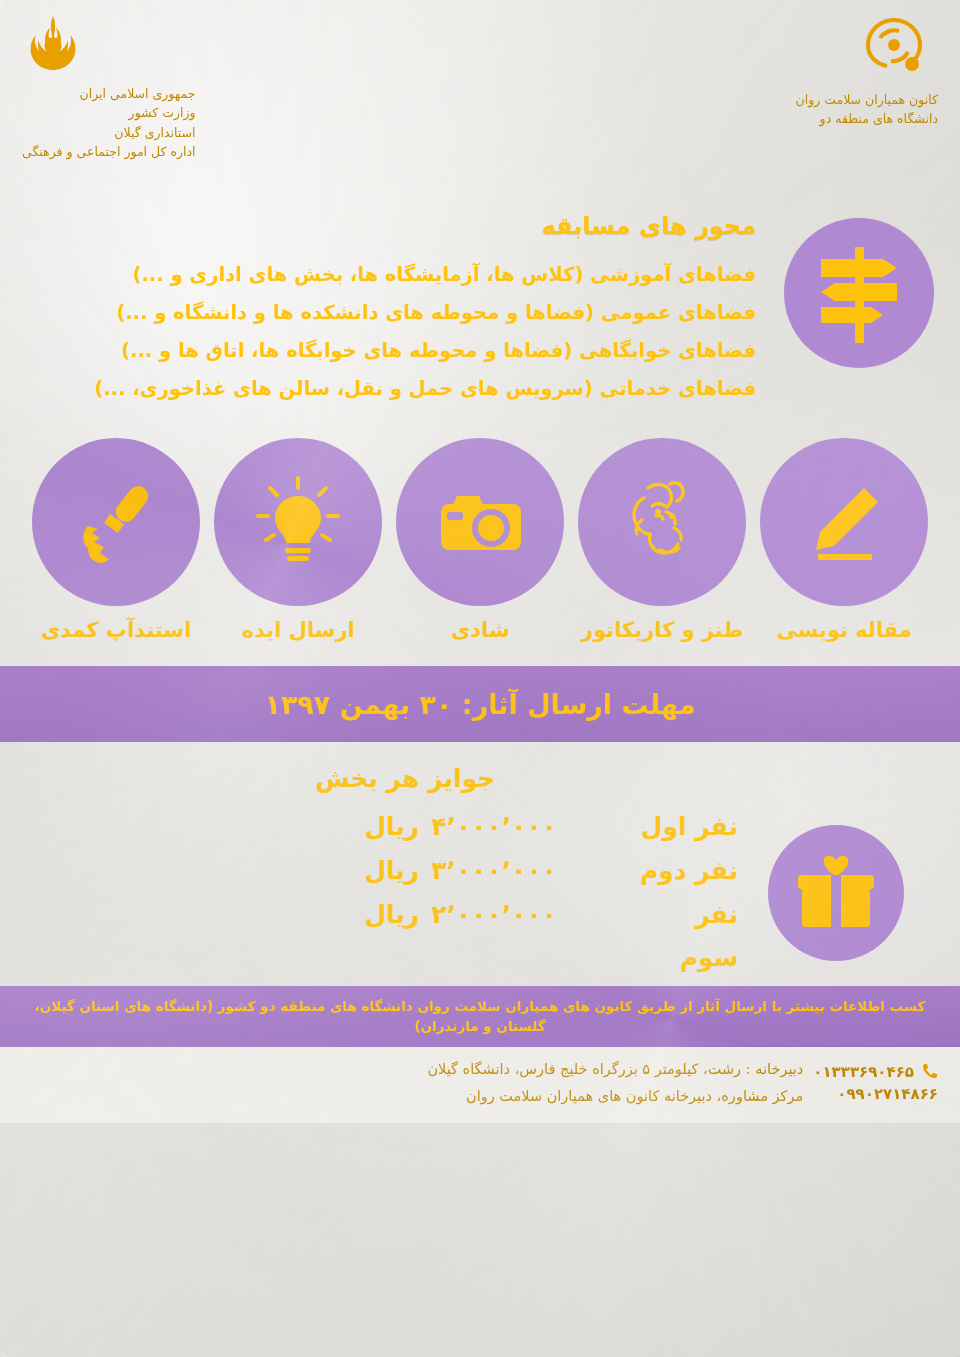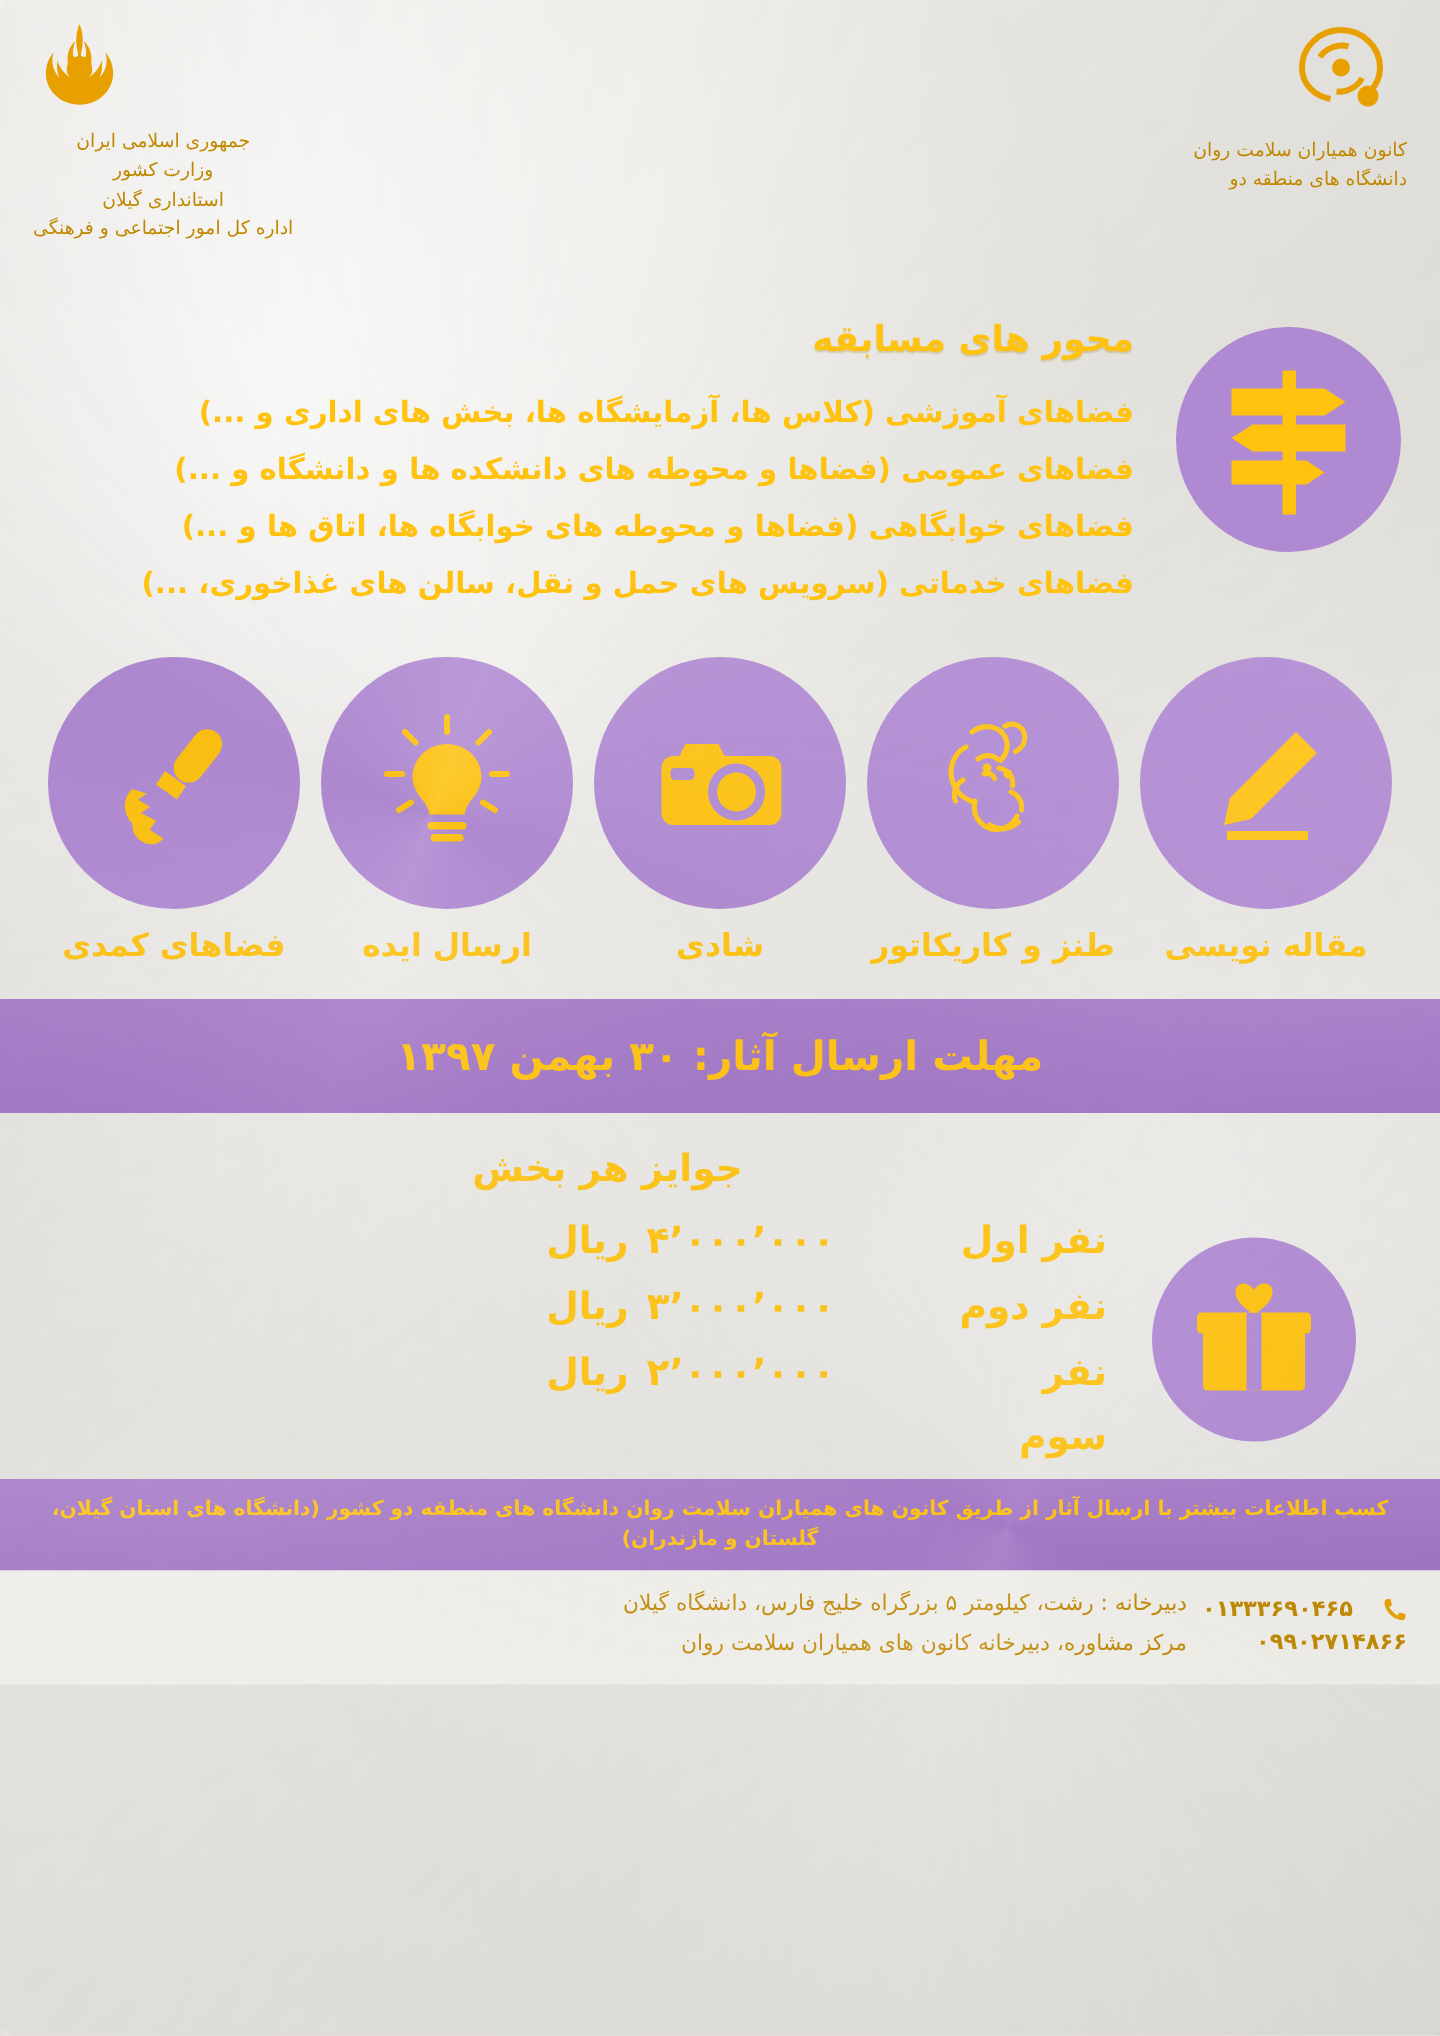--- a/index.html
+++ b/index.html
@@ -71,21 +71,21 @@
     margin-bottom: 6px;
   }
   .logo-lines {
     font-size: 12.5px;
     line-height: 1.55;
     color: #c08800;
     text-align: center;
     font-family: "DejaVu Sans", "Liberation Sans", sans-serif;
     letter-spacing: 0;
   }
-  .logo-block.right .logo-lines { }
+  .logo-block.right .logo-lines { text-align: right; }
   .logo-block.left .logo-lines  { text-align: right; }
 
   
   .title-band {
     position: relative;
     background: linear-gradient(180deg,#a87bc9 0%, #a379c7 55%, #9d72c3 100%);
     padding: 16px 30px 26px 30px;
     box-sizing: border-box;
     min-height: 272px;
   }
@@ -285,22 +285,22 @@
     padding-right: 10px;
   }
   .phones {
     display: flex;
     flex-direction: column;
     gap: 4px;
   }
   .phone-row {
     display: flex;
     flex-direction: row;
-    align-items: flex-end;
-    gap: 20px;
+    align-items: flex-start;
+    gap: 8px;
     color: #c08800;
     font-size: 15px;
     font-weight: bold;
   }
   .phone-ic { color: #e8a000; display: inline-flex; }
   svg { display: block; }
 </style>
 </head>
 <body>
 
@@ -380,21 +380,21 @@
           <svg width="104" height="104" viewBox="0 0 104 104">
             <g fill="#ffc20e">
               <rect x="58" y="14" width="20" height="40" rx="10" transform="rotate(38 68 34)"></rect>
               <path d="M46 44l14 10-6 9-14-10z"></path>
               <path d="M24 56c-4 4-6 10-4 16 2 7 9 12 16 11l4-6-10-5 6-4-8-5 6-4-10-3z"></path>
               <path d="M26 74c-3 6-2 12 3 16s12 4 16-1l-8-5-11-10z"></path>
             </g>
           </svg>
         </span>
       </div>
-      <div class="cat-label">فضاهای کمدی</div>
+      <div class="cat-label">استندآپ کمدی</div>
     </div>
 
     <div class="cat">
       <div class="cat-circle">
         <span>
           <svg width="104" height="104" viewBox="0 0 104 104">
             <g fill="#ffc20e">
               <path d="M52 26c-13 0-23 10-23 22 0 8 5 13 8 17 2 3 3 5 3 8h24c0-3 1-5 3-8 3-4 8-9 8-17 0-12-10-22-23-22z"></path>
               <rect x="39" y="78" width="26" height="5" rx="2.5"></rect>
               <rect x="41" y="86" width="22" height="5" rx="2.5"></rect>

